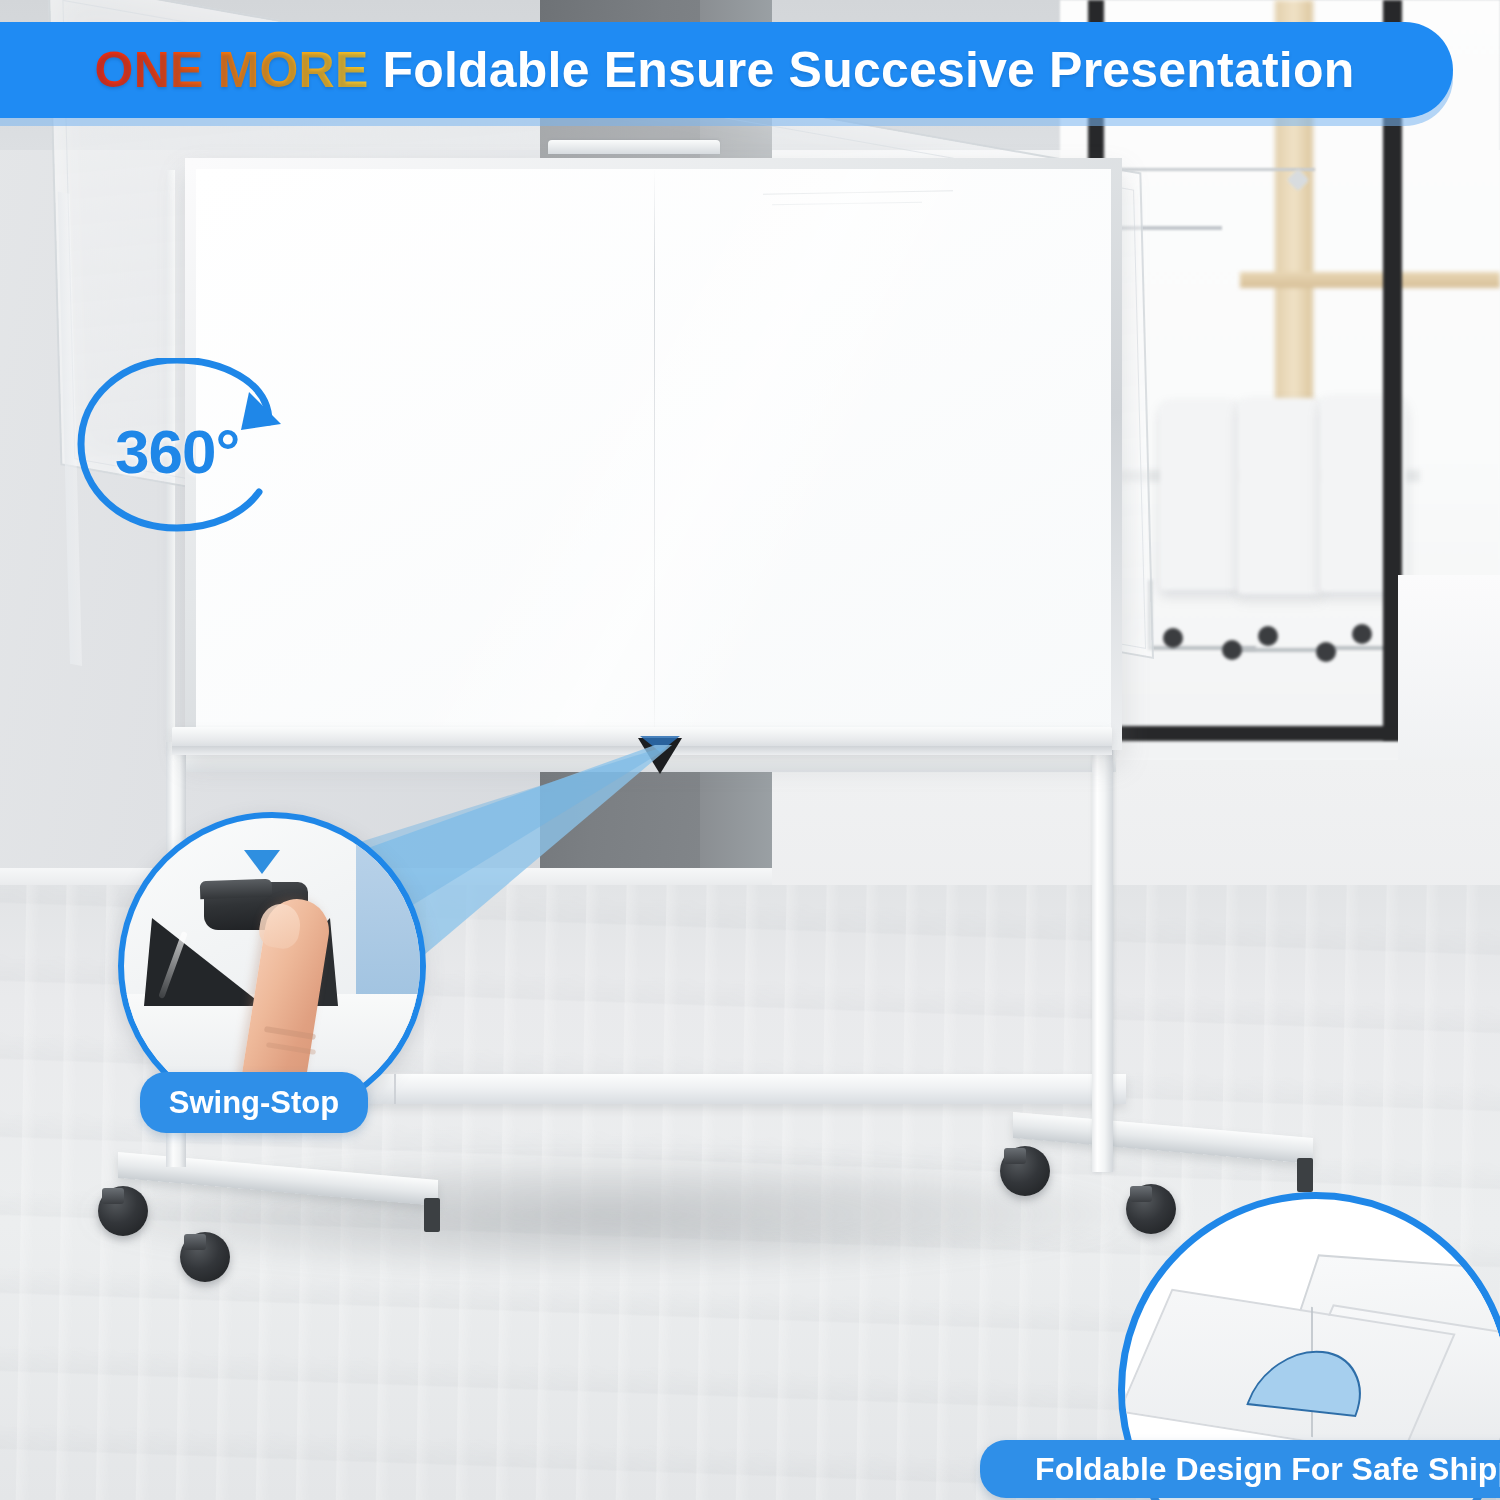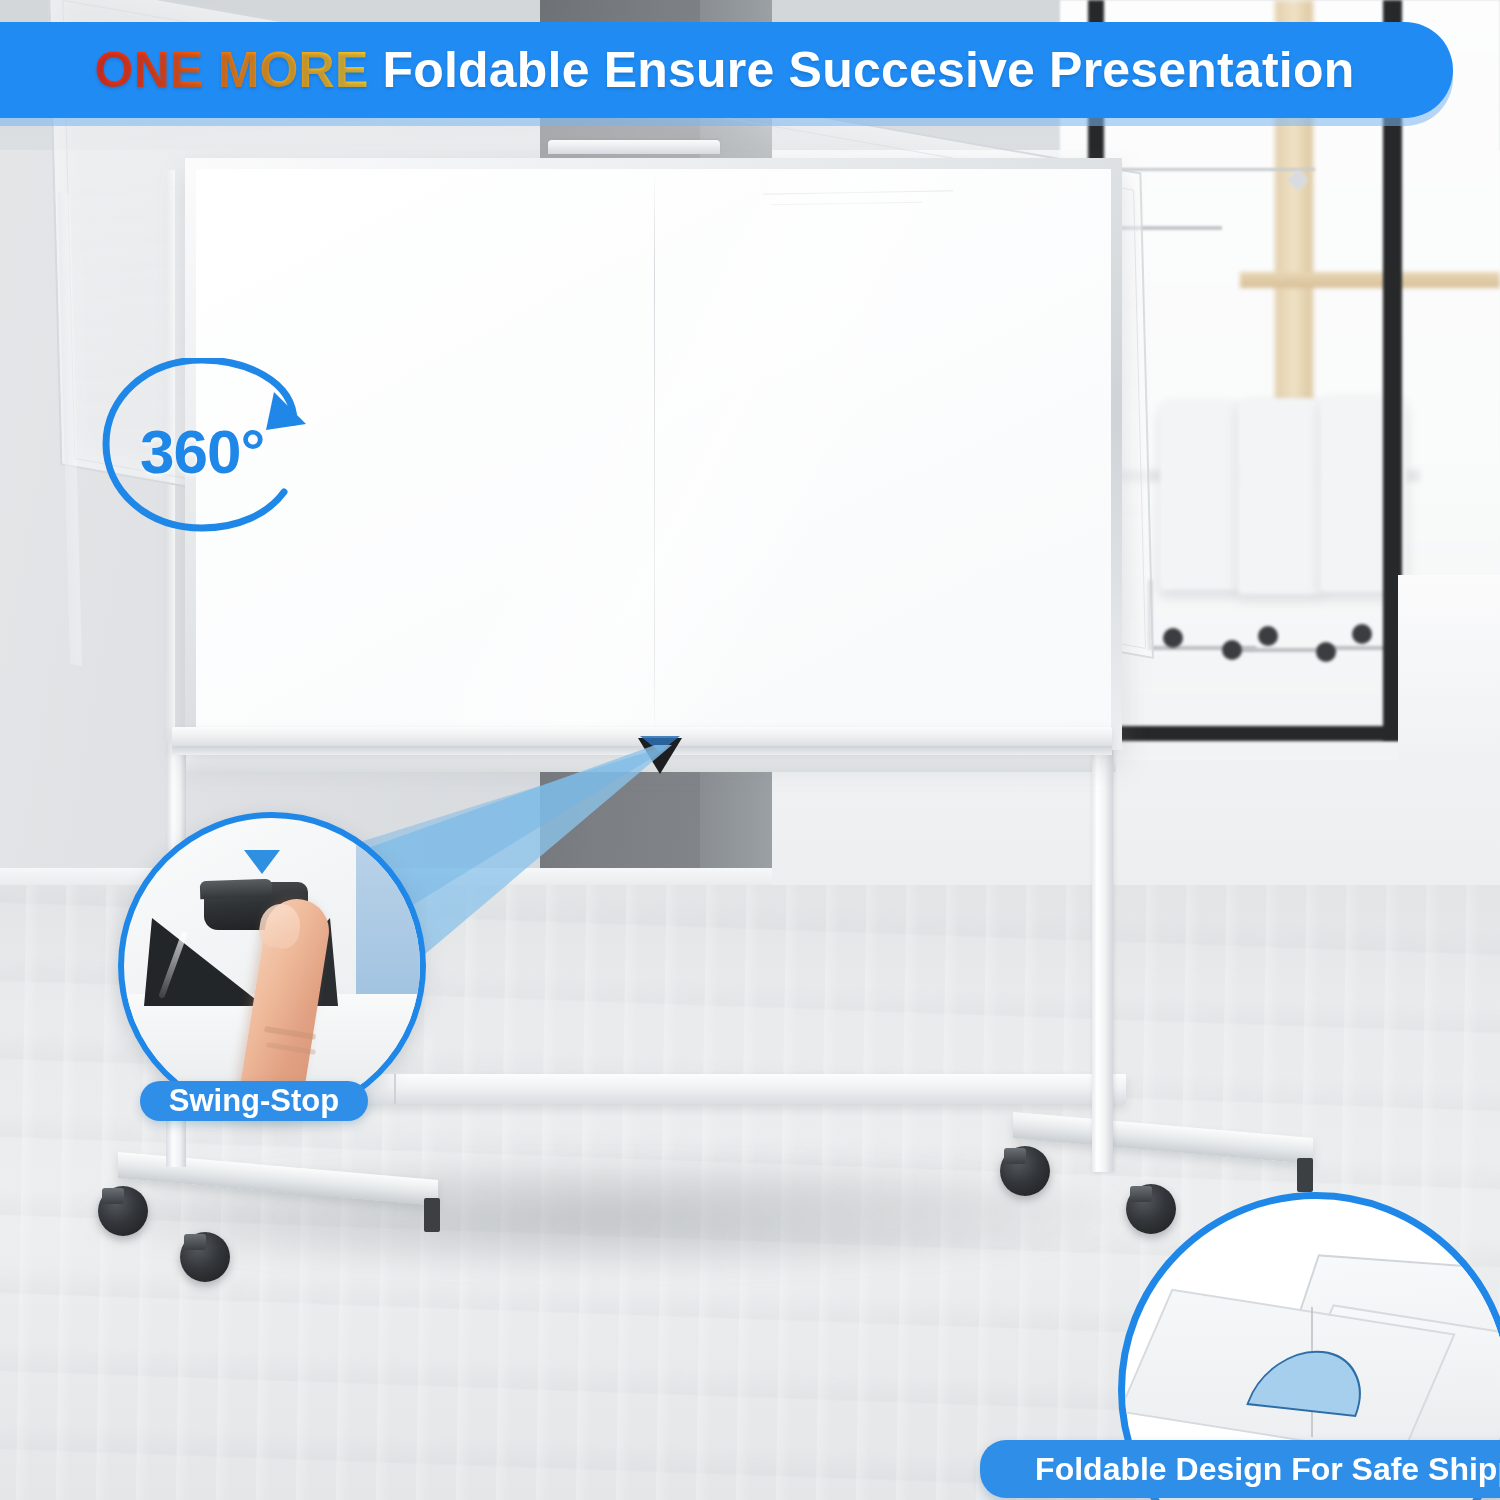--- a/index.html
+++ b/index.html
@@ -269,21 +269,21 @@
   .cst-1{left:98px;top:1186px;}
   .cst-1h{left:102px;top:1188px;}
   .cst-2{left:180px;top:1232px;}
   .cst-2h{left:184px;top:1234px;}
   .cst-3{left:1000px;top:1146px;}
   .cst-3h{left:1004px;top:1148px;}
   .cst-4{left:1126px;top:1184px;}
   .cst-4h{left:1130px;top:1186px;}
 
   
-  .badge360{position:absolute;left:98px;top:358px;width:270px;height:180px;z-index:55;}
+  .badge360{position:absolute;left:73px;top:358px;width:270px;height:180px;z-index:55;}
   .badge360-text{
     position:absolute;left:42px;top:58px;
     font-size:62px;font-weight:bold;color:#1f87e8;letter-spacing:-1px;
     text-shadow:0 2px 4px rgba(255,255,255,.8);
   }
 
   
   .zoom-cone{
     position:absolute;left:0px;top:0px;width:1500px;height:1500px;z-index:48;pointer-events:none;
   }
@@ -357,21 +357,21 @@
   }
   .cs-knuckle2{
     position:absolute;left:142px;top:228px;width:50px;height:5px;
     background:rgba(196,142,116,.32);border-radius:4px;transform:rotate(9deg);
   }
   .pill{
     position:absolute;background:#2f8fe8;border-radius:26px;
     display:flex;align-items:center;justify-content:center;
     box-shadow:0 4px 10px rgba(90,130,170,.3);
   }
-  .pill-swing{left:22px;top:260px;width:228px;height:40px;z-index:72;margin-top:9px;}
+  .pill-swing{left:22px;top:260px;width:228px;height:61px;z-index:72;}
   .pill-text{color:#fff;font-size:31px;font-weight:bold;white-space:nowrap;}
 
   
   .callout-fold{
     position:absolute;left:1118px;top:1192px;width:382px;height:308px;z-index:70;
   }
   .fold-circle{
     position:absolute;left:0;top:0;width:382px;height:382px;border-radius:50%;
     border:7px solid #1f87e8;background:#ffffff;overflow:hidden;
   }

